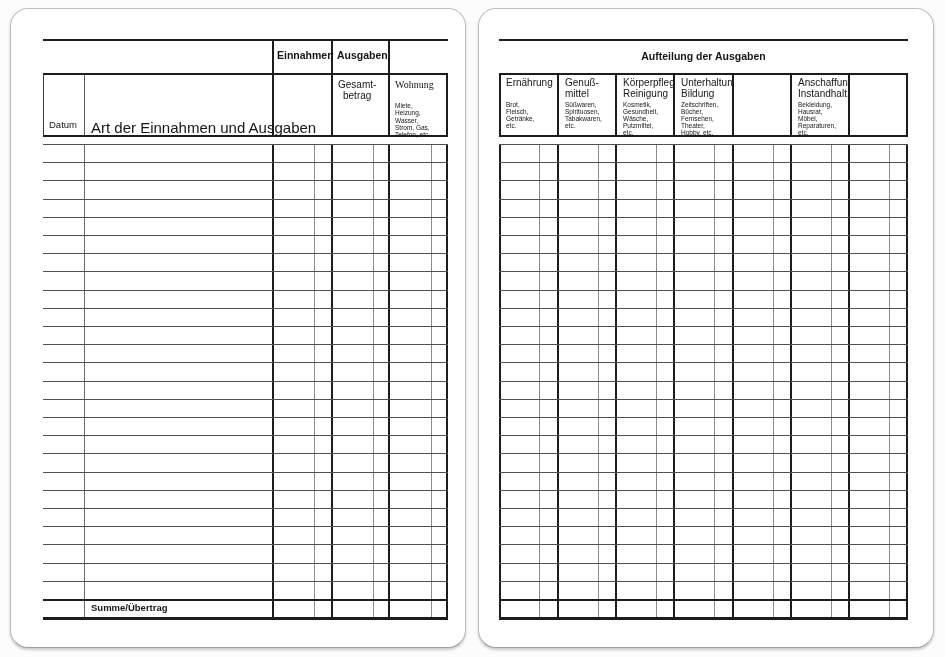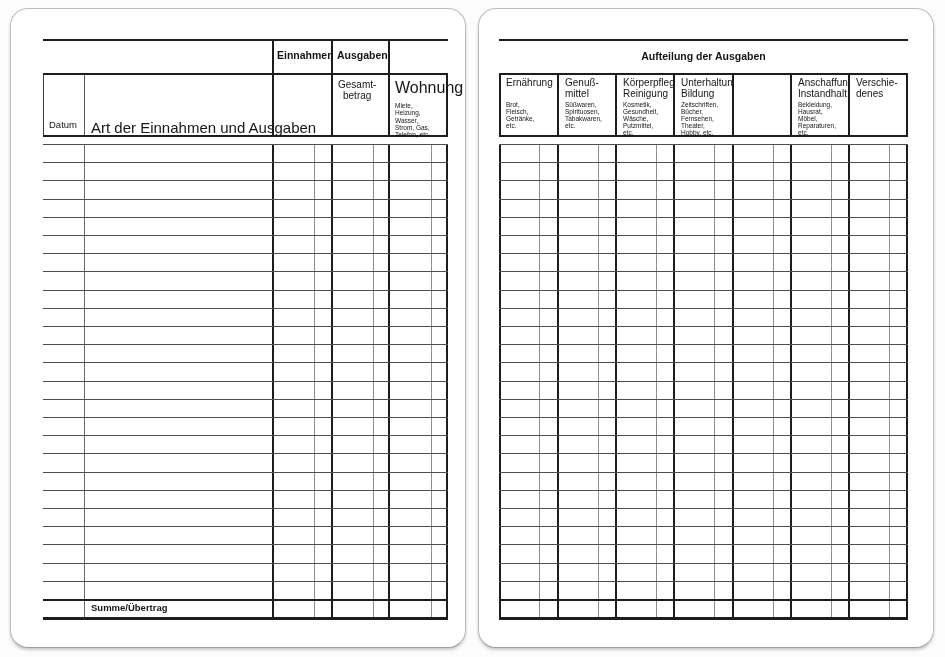--- a/index.html
+++ b/index.html
@@ -53,21 +53,21 @@
       linear-gradient(#1d1d1d,#1d1d1d),
       linear-gradient(#1d1d1d,#1d1d1d),
       linear-gradient(#1d1d1d,#1d1d1d);
     background-position:0 0,41px 0,229px 0,288px 0,345px 0,403px 0;
     background-size:1px 60px,1px 60px,2px 60px,2px 60px,2px 60px,2px 60px;
     background-repeat:no-repeat;
   }
   .lbl-datum   { position:absolute; left:6px;   top:4px; font-size:9.5px;margin-top:40px; }
   .lbl-art     { position:absolute; left:48px;  top:4px; font-size:15px;margin-top:40px; }
   .lbl-gesamt  { position:absolute; left:295px; top:4px; font-size:10px; line-height:11px;text-align:center; }
-  .lbl-wohnung { position:absolute; left:352px; top:4px; font-size:16px; }
+  .lbl-wohnung { position:absolute; left:352px; top:4px; font-size:10px;font-family:Liberation Serif, serif; }
   .sub-wohnung { position:absolute; left:352px; top:27px; font-size:6.5px; line-height:7.3px; }
 
   .grid-l {
     position:absolute; left:32px; top:135px; width:405px; height:476px;
     border-top:1px solid #4f4f4f;
     background-image:
       repeating-linear-gradient(to bottom, rgba(0,0,0,0) 0px, rgba(0,0,0,0) 17.2px, #4f4f4f 17.2px, #4f4f4f 18.2px),
       linear-gradient(#6b6b6b,#6b6b6b),
       linear-gradient(#8d8d8d,#8d8d8d),
       linear-gradient(#8d8d8d,#8d8d8d),
@@ -209,25 +209,20 @@
     </div>
     <div class="hcell hc5">
       <div class="hcell-label pre">Anschaffung
 Instandhalt.</div>
       <div class="hcell-sub pre">Bekleidung,
 Hausrat,
 Möbel,
 Reparaturen,
 etc.</div>
     </div>
-    <div class="hcell hc6">
-      <div class="hcell-label pre">Verschie-
-denes</div>
-      <div class="hcell-sub pre"></div>
-    </div>
   </div>
 
   <div class="hline hl-hdrbot-r"></div>
 
   <div class="grid-r"></div>
 
   <div class="hline hl-sumtop-r"></div>
   <div class="hline hl-sumbot-r"></div>
 </section>
 

